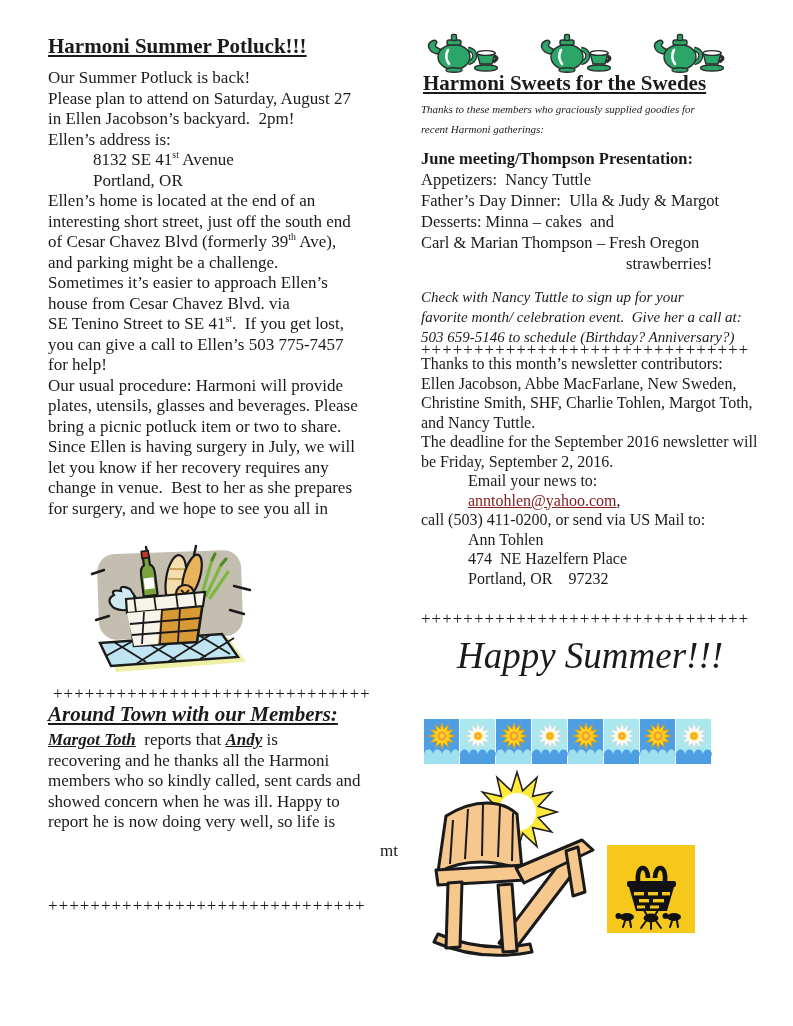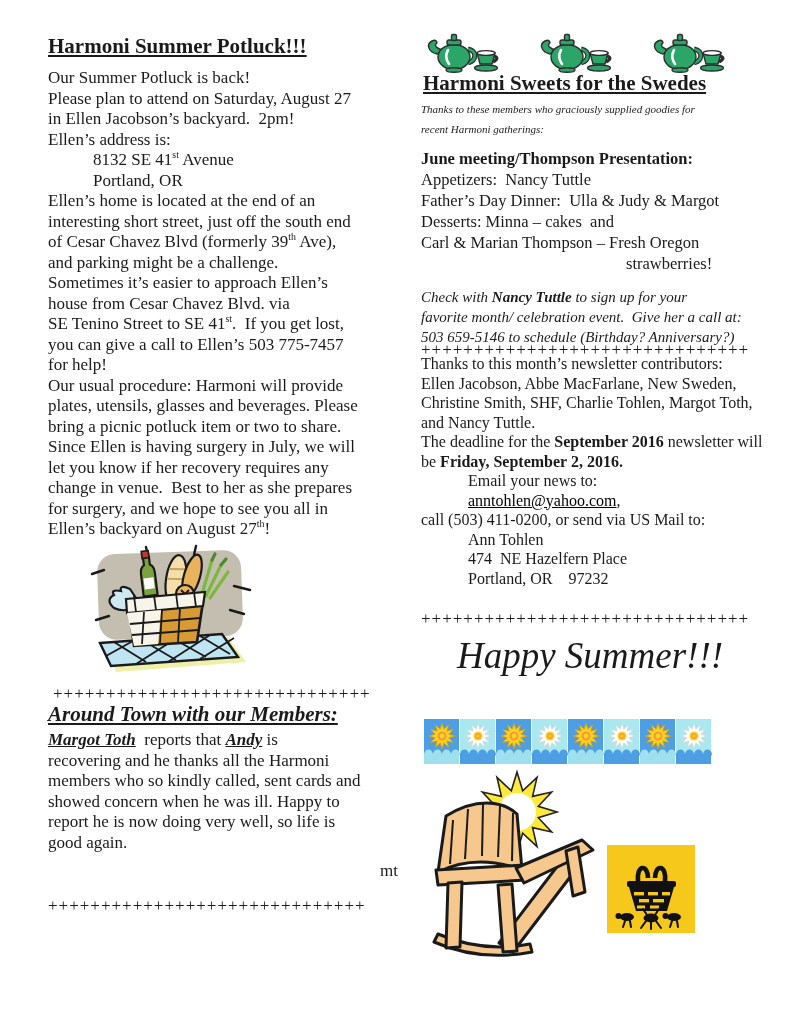--- a/index.html
+++ b/index.html
@@ -4,21 +4,21 @@
 <style>
   html,body { margin:0; padding:0; background:#ffffff; }
   .page { position:relative; width:793px; height:1026px; background:#ffffff;
           font-family:"Liberation Serif","DejaVu Serif",serif; color:#1a1a1a; overflow:hidden; }
   .abs { position:absolute; }
   .h1 { font-size:21px; font-weight:bold; text-decoration:underline; white-space:pre; }
   .ln { white-space:pre; font-size:17px; line-height:20.5px; }
   .ind { padding-left:45px; }
   sup { font-size:0.58em; vertical-align:super; line-height:0; }
   .plus { font-size:17px; letter-spacing:1px; white-space:pre; }
-  .b { font-weight:bold; }
+  .b { font-weight:normal; }
   .bname { font-weight:bold; font-style:italic; text-decoration:underline; }
 
   
   #left-body { left:48px; top:34px; width:350px; }
   #left-body .h1 { margin-bottom:9px; }
   #picnic { left:84px; top:544px; }
   #lplus1 { left:53px; top:684px; }
   #around { left:48px; top:702px; width:350px; }
   .around-title { font-size:21px; font-weight:bold; font-style:italic; text-decoration:underline; white-space:pre; margin-bottom:3px; }
   #around .sig { padding-left:232px; margin-top:8px;text-align:right; }
@@ -32,21 +32,21 @@
   #june { left:421px; top:148px; }
   #june .jln { font-size:16.5px; line-height:21px; white-space:pre; }
   #june .jtitle { font-weight:bold; }
   #june .straw { padding-left:205px; }
   #check { left:421px; top:287px; }
   #check .kln { font-style:italic; font-size:15px; line-height:20px; white-space:pre; }
   #rplus1 { left:421px; top:340px; }
   #contrib { left:421px; top:354px; }
   #contrib .cln { font-size:16px; line-height:19.5px; white-space:pre; }
   .cind { padding-left:47px; }
-  .link { color:#000000; text-decoration:underline; cursor:pointer; }
+  .link { color:#7f1d1d; text-decoration:underline; cursor:pointer; }
   #rplus2 { left:421px; top:609px; }
   #happy { left:420px; top:634px; width:340px; text-align:center;
            font-size:37px; font-style:italic; white-space:pre; }
   #sunborder { left:424px; top:719px; display:flex; }
   #chair { left:420px; top:764px; }
   #ant { left:607px; top:845px; }
 </style>
 </head>
 <body>
 
@@ -69,21 +69,20 @@
     <div class="ln"><span>SE Tenino Street to SE 41</span><sup>st</sup><span>.  If you get lost,</span></div>
     <div class="ln">you can give a call to Ellen’s 503 775-7457</div>
     <div class="ln">for help!</div>
     <div class="ln">Our usual procedure: Harmoni will provide</div>
     <div class="ln">plates, utensils, glasses and beverages. Please</div>
     <div class="ln">bring a picnic potluck item or two to share.</div>
     <div class="ln">Since Ellen is having surgery in July, we will</div>
     <div class="ln">let you know if her recovery requires any</div>
     <div class="ln">change in venue.  Best to her as she prepares</div>
     <div class="ln">for surgery, and we hope to see you all in</div>
-    <div class="ln"><span>Ellen’s backyard on August 27</span><sup>th</sup><span>!</span></div>
   </div>
 
   <svg class="abs" id="picnic" width="178" height="134" viewBox="0 0 178 134">
     <rect x="14" y="8" width="144" height="86" rx="18" fill="#c4beb0" transform="rotate(-2 86 50)"></rect>
     <g stroke="#1a1a1a" stroke-width="2.4" stroke-linecap="round">
       <line x1="8" y1="30" x2="20" y2="26"></line>
         <line x1="62" y1="3" x2="64" y2="12"></line>
       <line x1="112" y1="2" x2="110" y2="11"></line>
         <line x1="150" y1="42" x2="166" y2="46"></line>
       <line x1="12" y1="76" x2="25" y2="72"></line>
@@ -144,21 +143,20 @@
 
   <div class="abs plus" id="lplus1">++++++++++++++++++++++++++++++</div>
 
   <div class="abs" id="around">
     <div class="around-title">Around Town with our Members:</div>
     <div class="ln"><span class="bname">Margot Toth</span><span>  reports that </span><span class="bname">Andy</span><span> is</span></div>
     <div class="ln">recovering and he thanks all the Harmoni</div>
     <div class="ln">members who so kindly called, sent cards and</div>
     <div class="ln">showed concern when he was ill. Happy to</div>
     <div class="ln">report he is now doing very well, so life is</div>
-    <div class="ln">good again.</div>
     <div class="ln sig">mt</div>
   </div>
 
   <div class="abs plus" id="lplus2">++++++++++++++++++++++++++++++</div>
 
   <div class="abs" id="teapots">
     <svg width="76" height="44" viewBox="0 0 76 44">
       <g stroke="#2d2d2d" stroke-width="1.4">
         <path d="M14,23 C5,21 3,13 9,10 C13,8 15,11 13,13 C11,15 15,18 20,19 Z" fill="#2ba568"></path>
         <path d="M45,18 C54,20 54,29 45,32" fill="none" stroke-width="5"></path>

